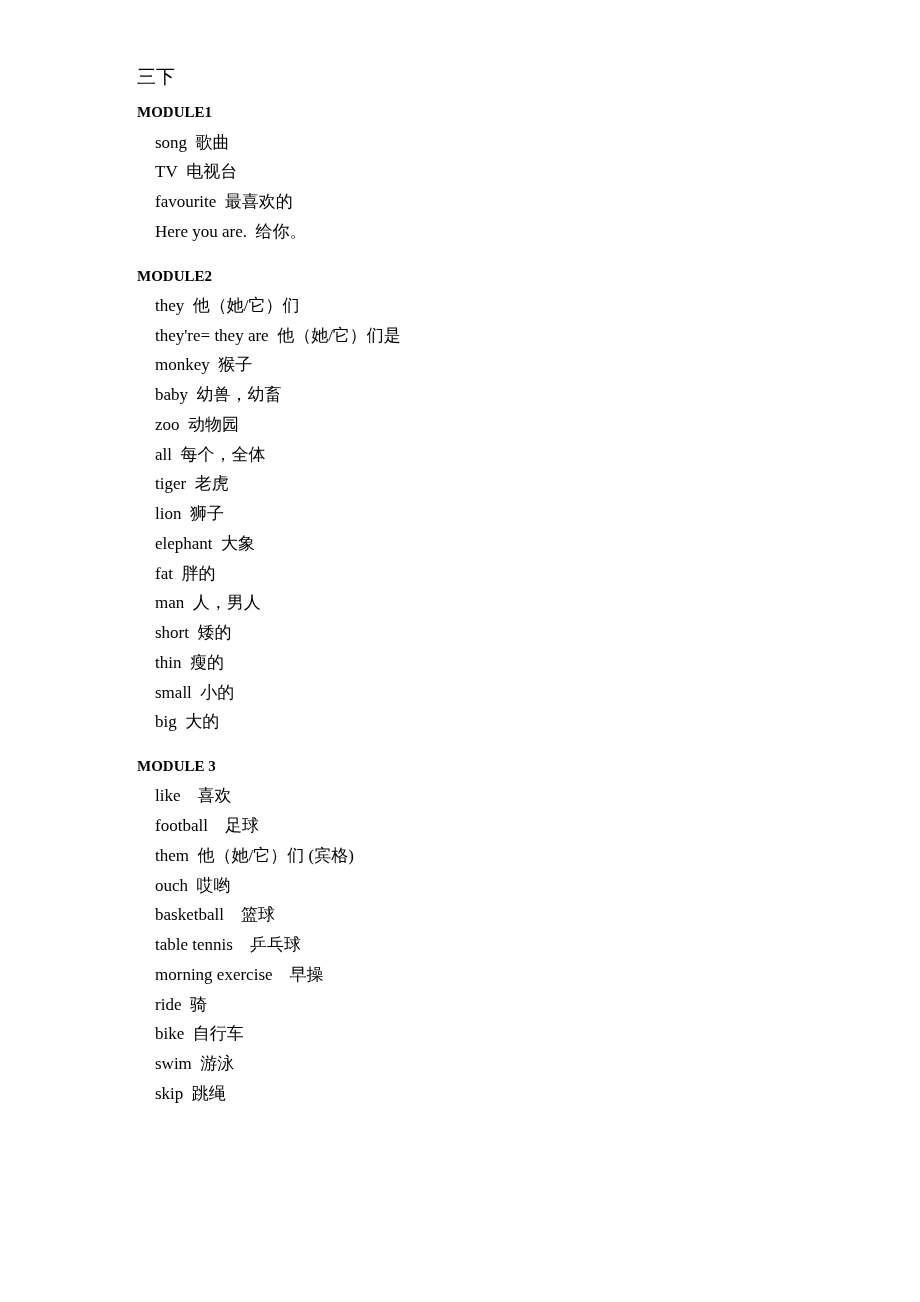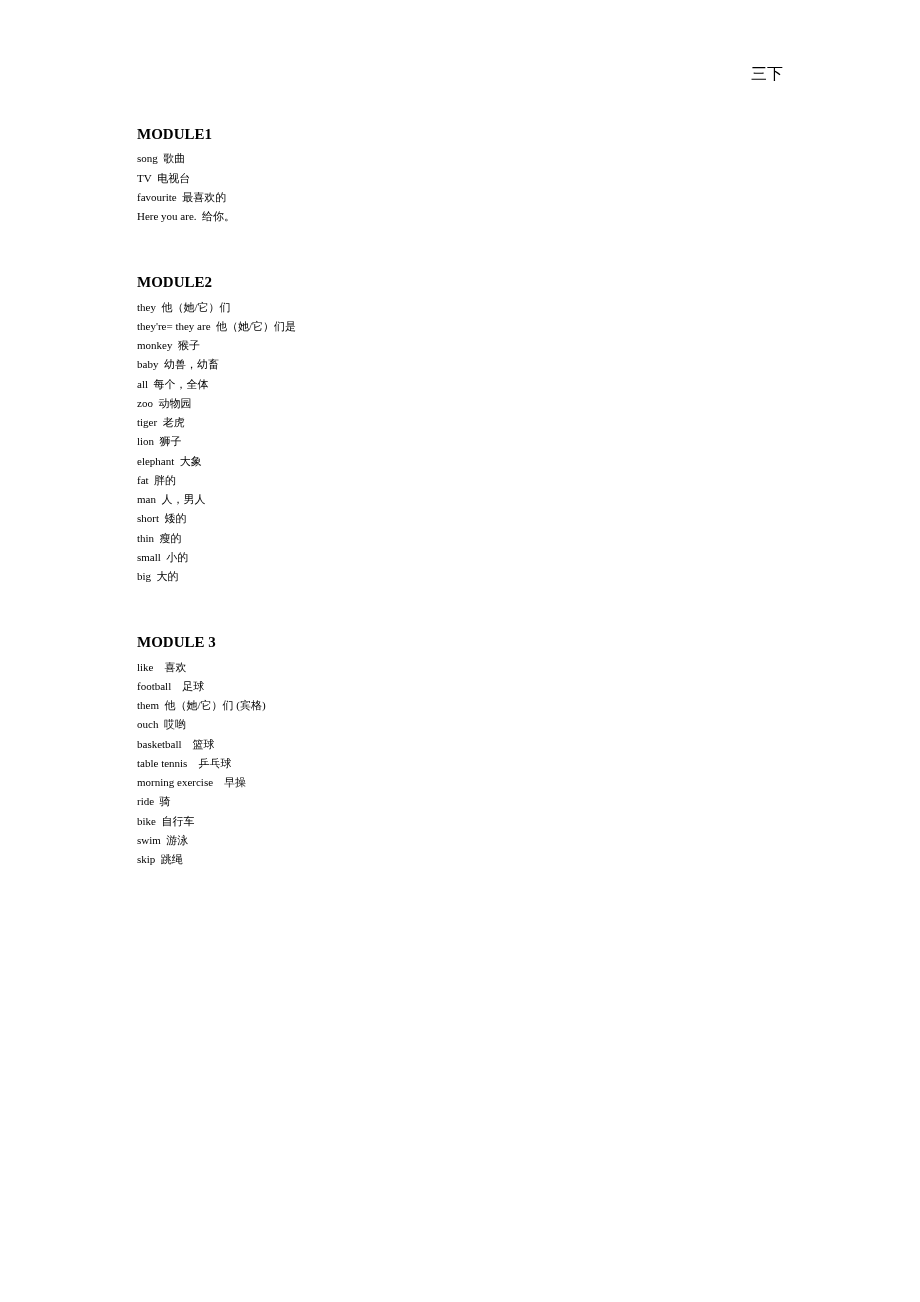--- a/index.html
+++ b/index.html
@@ -11,33 +11,33 @@
       background: #ffffff;
       font-family: "SimSun", "宋体", serif;
       font-size: 15px;
       color: #000000;
       width: 920px;
       min-height: 1302px;
       padding: 60px 137px;
       line-height: 1.75;
     }
     .page-title {
-      font-size: 16px;
+      font-size: 19px;
       margin-bottom: 4px;
-      text-align: right;
     }
     .module-title {
       font-weight: bold;
       font-size: 15px;
-      margin-top: 33px;
+      margin-top: 6px;
       margin-bottom: 2px;
     }
     .vocab-line {
-      font-size: 11px;
+      font-size: 17px;
       line-height: 1.75;
+      margin-left: 18px;
     }
     .spacer {
       height: 10px;
     }
   </style>
 </head>
 <body>
 
 <div class="page-title">三下</div>
 
@@ -46,22 +46,22 @@
     <div class="vocab-line">song&nbsp; 歌曲</div>
     <div class="vocab-line">TV&nbsp; 电视台</div>
     <div class="vocab-line">favourite&nbsp; 最喜欢的</div>
     <div class="vocab-line">Here you are.&nbsp; 给你。</div>
     <div class="spacer"></div>
     <div class="module-title">MODULE2</div>
     <div class="vocab-line">they&nbsp; 他（她/它）们</div>
     <div class="vocab-line">they're= they are&nbsp; 他（她/它）们是</div>
     <div class="vocab-line">monkey&nbsp; 猴子</div>
     <div class="vocab-line">baby&nbsp; 幼兽，幼畜</div>
+    <div class="vocab-line">zoo&nbsp; 动物园</div>
     <div class="vocab-line">all&nbsp; 每个，全体</div>
-    <div class="vocab-line">zoo&nbsp; 动物园</div>
     <div class="vocab-line">tiger&nbsp; 老虎</div>
     <div class="vocab-line">lion&nbsp; 狮子</div>
     <div class="vocab-line">elephant&nbsp; 大象</div>
     <div class="vocab-line">fat&nbsp; 胖的</div>
     <div class="vocab-line">man&nbsp; 人，男人</div>
     <div class="vocab-line">short&nbsp; 矮的</div>
     <div class="vocab-line">thin&nbsp; 瘦的</div>
     <div class="vocab-line">small&nbsp; 小的</div>
     <div class="vocab-line">big&nbsp; 大的</div>
     <div class="spacer"></div>

